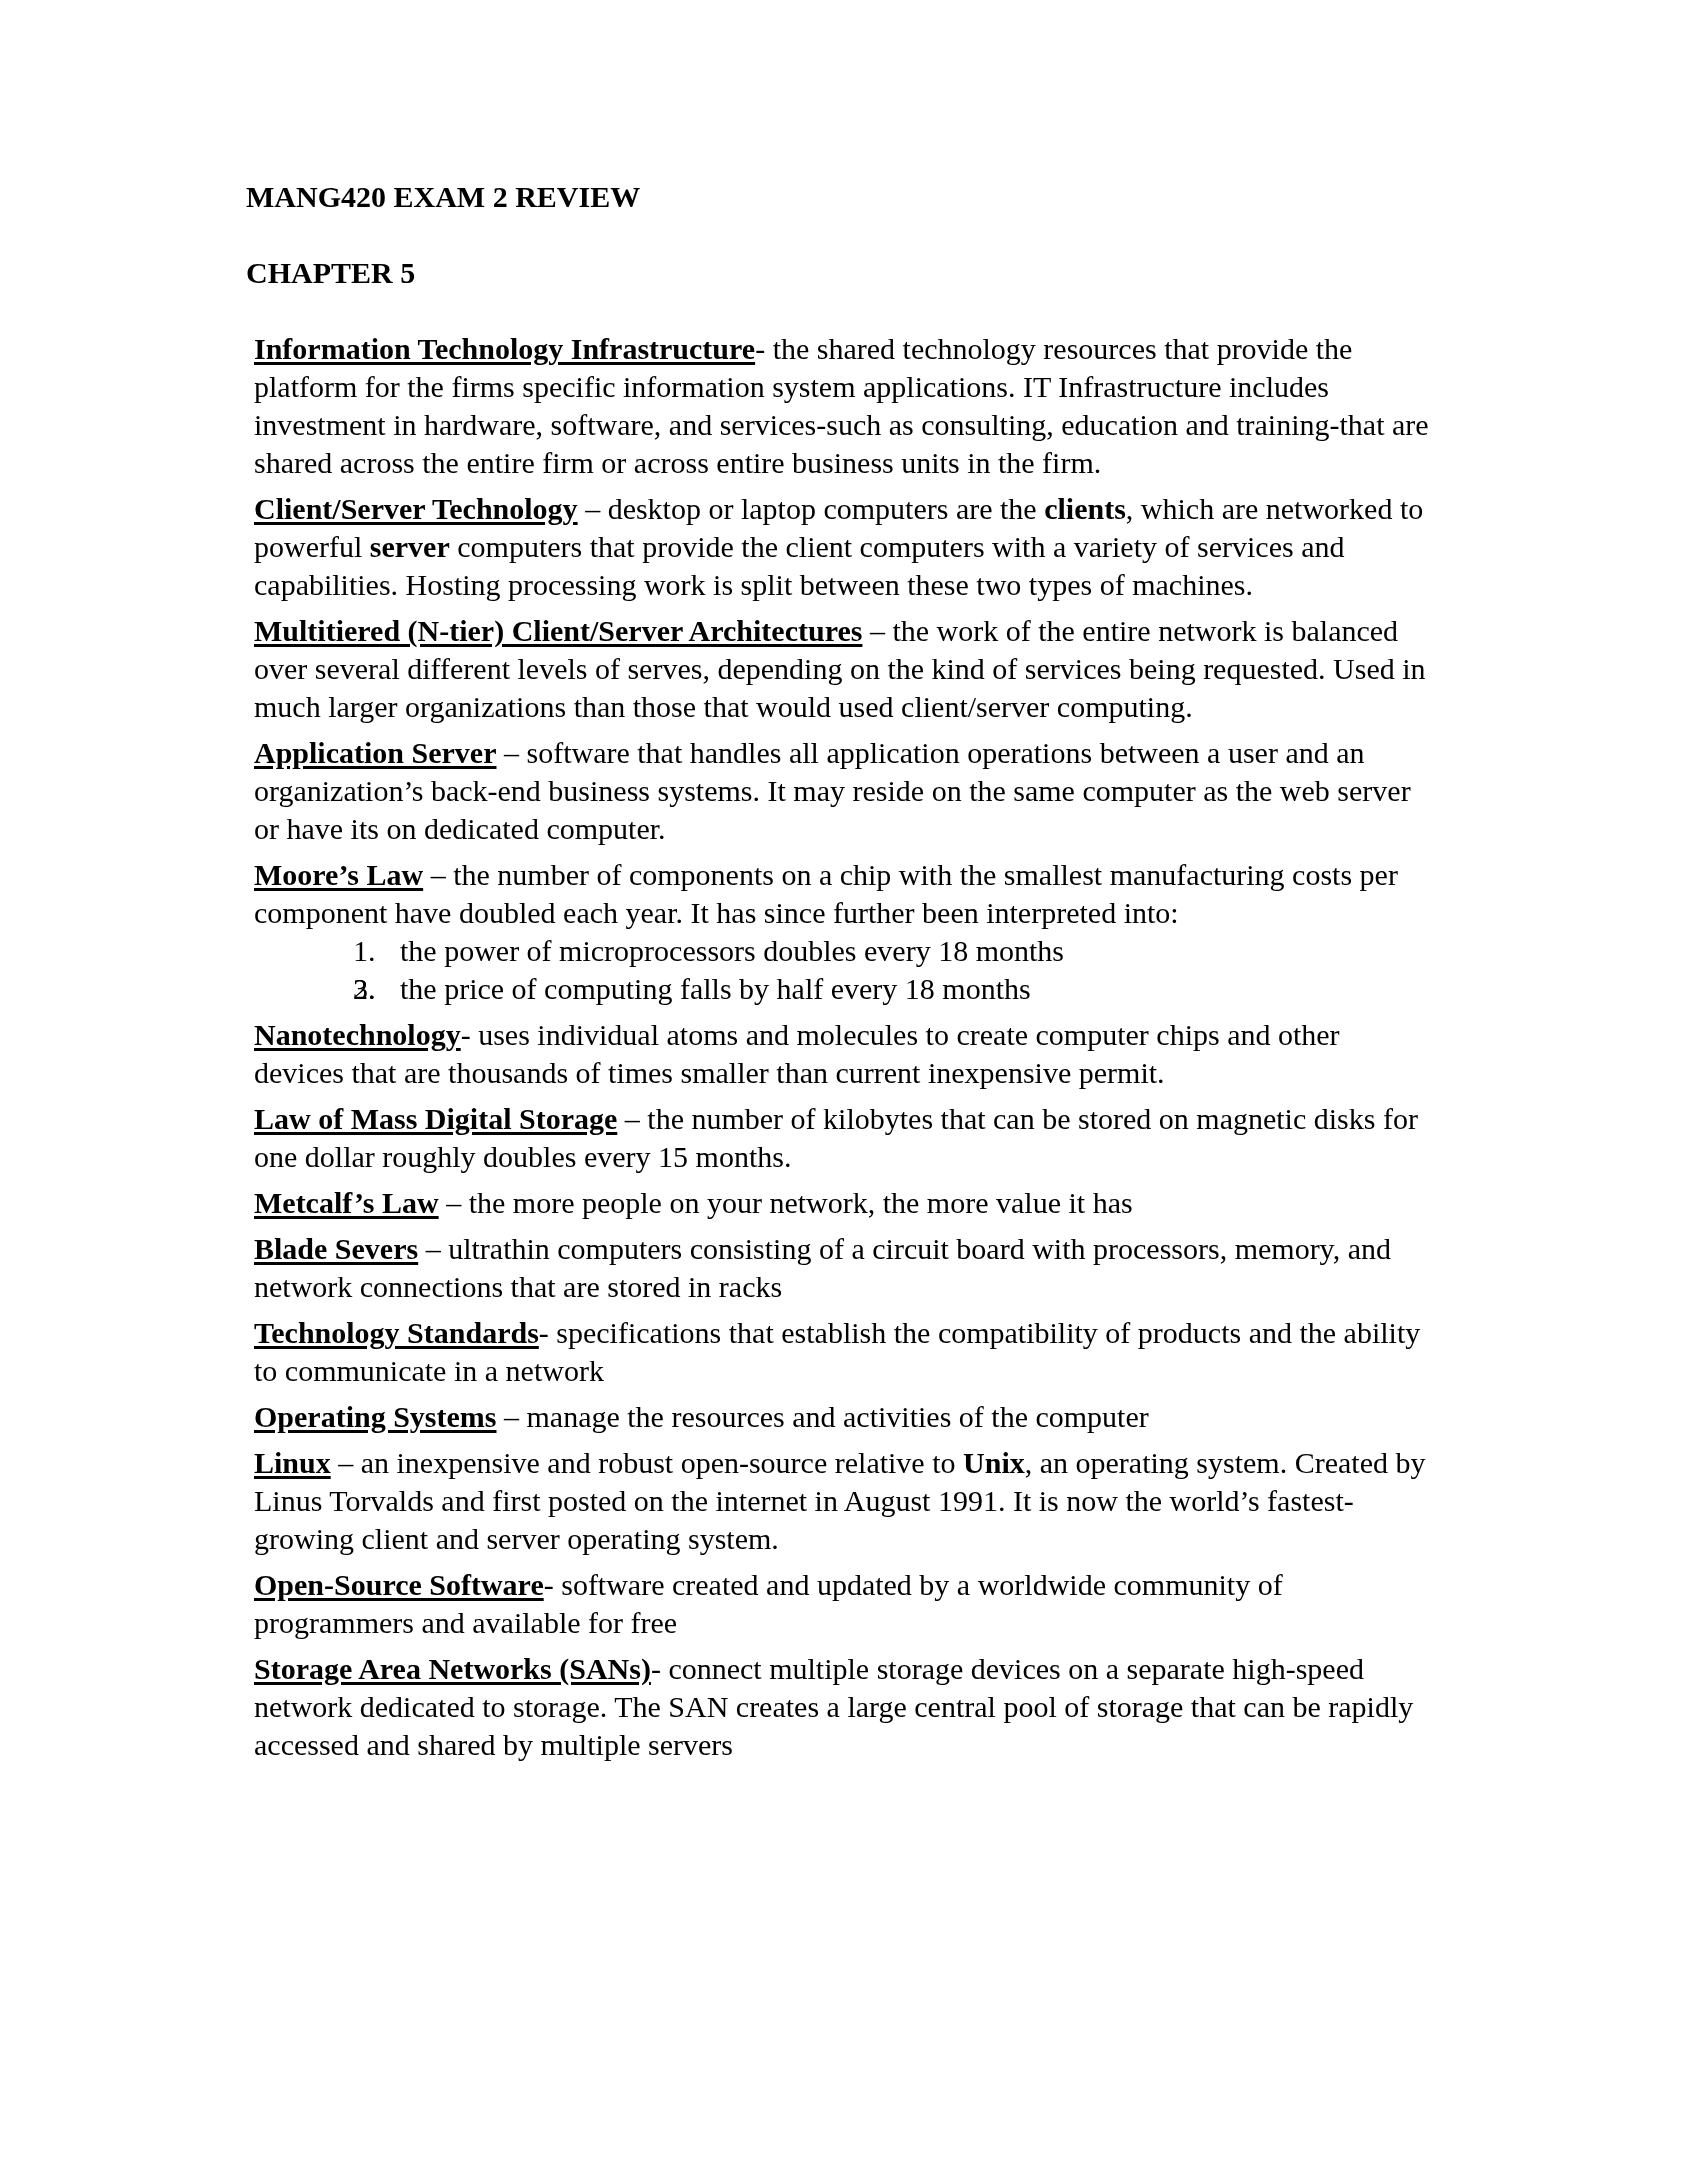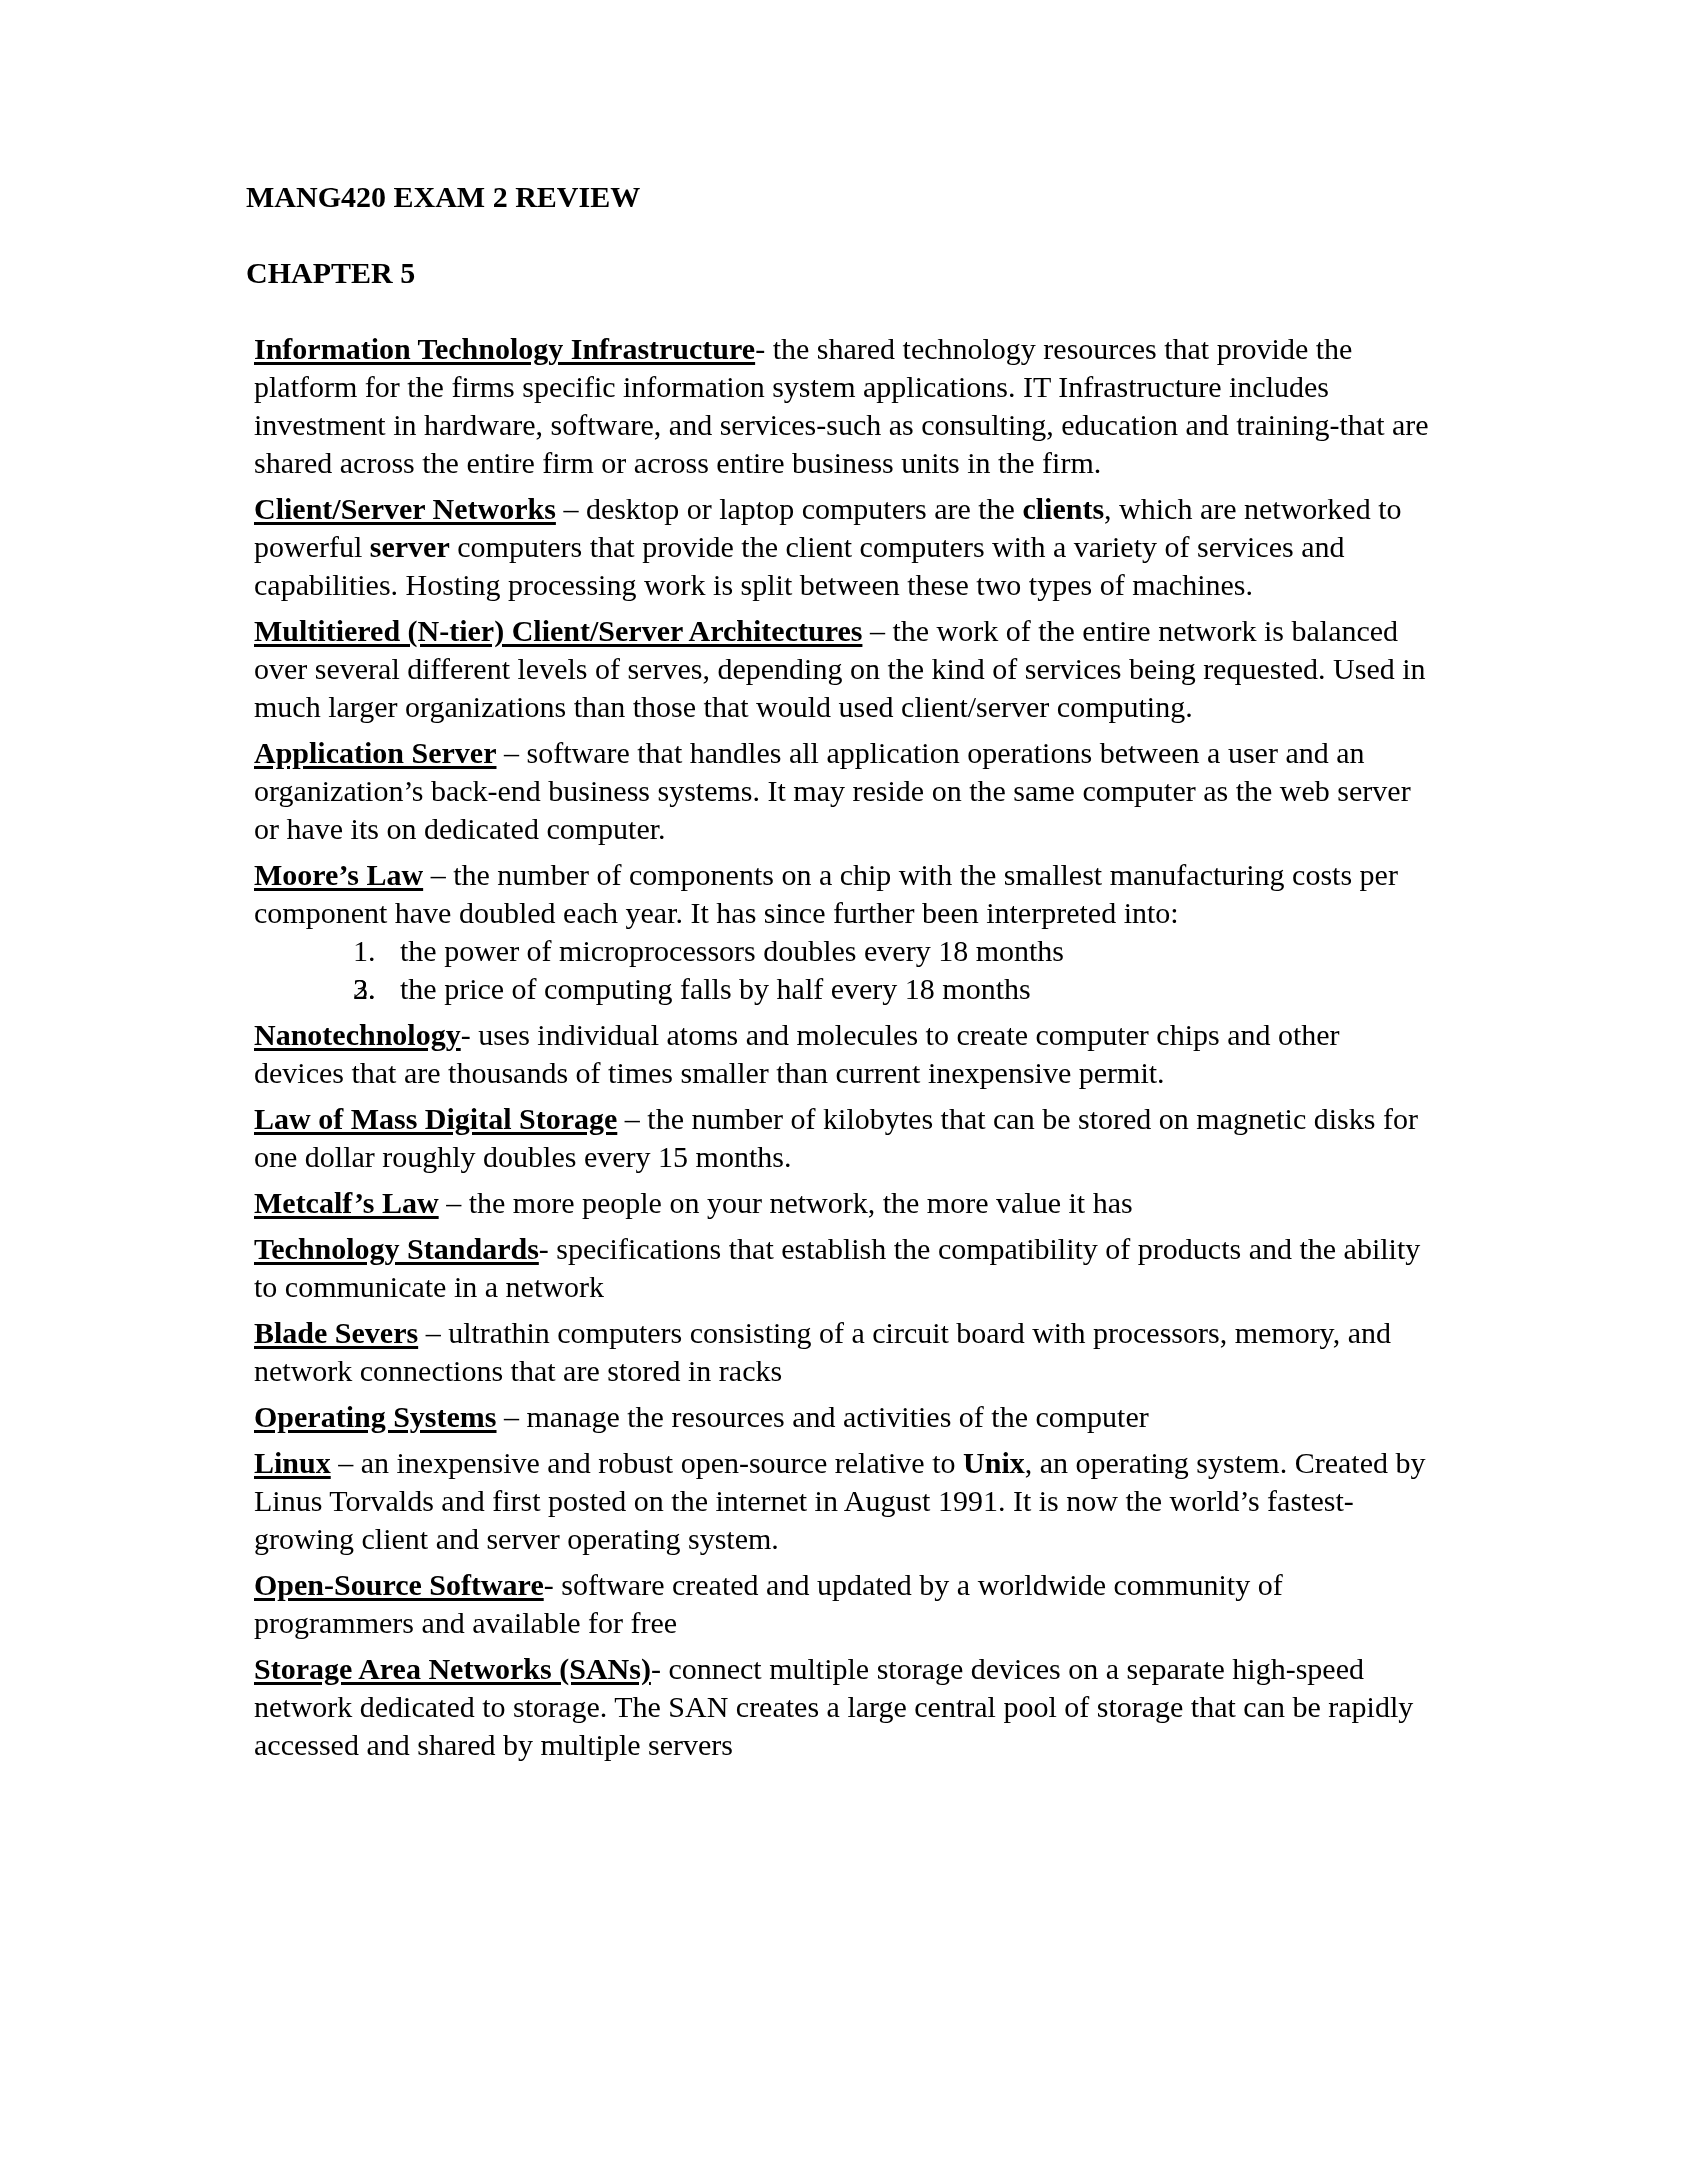--- a/index.html
+++ b/index.html
@@ -24,21 +24,21 @@
 
 <div class="page">
   <p class="title">MANG420 EXAM 2 REVIEW</p>
   <p class="chapter">CHAPTER 5</p>
 
   <div class="entries">
     <p class="entry">
       <span class="term">Information Technology Infrastructure</span><span>- </span><span>the shared technology resources that provide the platform for the firms specific information system applications. IT Infrastructure includes investment in hardware, software, and services-such as consulting, education and training-that are shared across the entire firm or across entire business units in the firm.</span>
     </p>
     <p class="entry">
-      <span class="term">Client/Server Networks</span><span> – </span><span>desktop or laptop computers are the </span><span class="b">clients</span><span>, which are networked to powerful </span><span class="b">server</span><span> computers that provide the client computers with a variety of services and capabilities. Hosting processing work is split between these two types of machines.</span>
+      <span class="term">Client/Server Technology</span><span> – </span><span>desktop or laptop computers are the </span><span class="b">clients</span><span>, which are networked to powerful </span><span class="b">server</span><span> computers that provide the client computers with a variety of services and capabilities. Hosting processing work is split between these two types of machines.</span>
     </p>
     <p class="entry">
       <span class="term">Multitiered (N-tier) Client/Server Architectures</span><span> – </span><span>the work of the entire network is balanced over several different levels of serves, depending on the kind of services being requested. Used in much larger organizations than those that would used client/server computing.</span>
     </p>
     <p class="entry">
       <span class="term">Application Server</span><span> – </span><span>software that handles all application operations between a user and an organization’s back-end business systems. It may reside on the same computer as the web server or have its on dedicated computer.</span>
     </p>
     <div class="entry">
       <span class="term">Moore’s Law</span><span> – </span><span>the number of components on a chip with the smallest manufacturing costs per component have doubled each year. It has since further been interpreted into:</span>
       <ol class="sublist">
@@ -50,24 +50,24 @@
     <p class="entry">
       <span class="term">Nanotechnology</span><span>- </span><span>uses individual atoms and molecules to create computer chips and other devices that are thousands of times smaller than current inexpensive permit.</span>
     </p>
     <p class="entry">
       <span class="term">Law of Mass Digital Storage</span><span> – </span><span>the number of kilobytes that can be stored on magnetic disks for one dollar roughly doubles every 15 months.</span>
     </p>
     <p class="entry">
       <span class="term">Metcalf’s Law</span><span> – </span><span>the more people on your network, the more value it has</span>
     </p>
     <p class="entry">
-      <span class="term">Technology Standards</span><span>- </span><span>specifications that establish the compatibility of products and the ability to communicate in a network</span>
+      <span class="term">Blade Severs</span><span> – </span><span>ultrathin computers consisting of a circuit board with processors, memory, and network connections that are stored in racks</span>
     </p>
     <p class="entry">
-      <span class="term">Blade Severs</span><span> – </span><span>ultrathin computers consisting of a circuit board with processors, memory, and network connections that are stored in racks</span>
+      <span class="term">Technology Standards</span><span>- </span><span>specifications that establish the compatibility of products and the ability to communicate in a network</span>
     </p>
     <p class="entry">
       <span class="term">Operating Systems</span><span> – </span><span>manage the resources and activities of the computer</span>
     </p>
     <p class="entry">
       <span class="term">Linux</span><span> – </span><span>an inexpensive and robust open-source relative to </span><span class="b">Unix</span><span>, an operating system. Created by Linus Torvalds and first posted on the internet in August 1991. It is now the world’s fastest-growing client and server operating system.</span>
     </p>
     <p class="entry">
       <span class="term">Open-Source Software</span><span>- </span><span>software created and updated by a worldwide community of programmers and available for free</span>
     </p>

